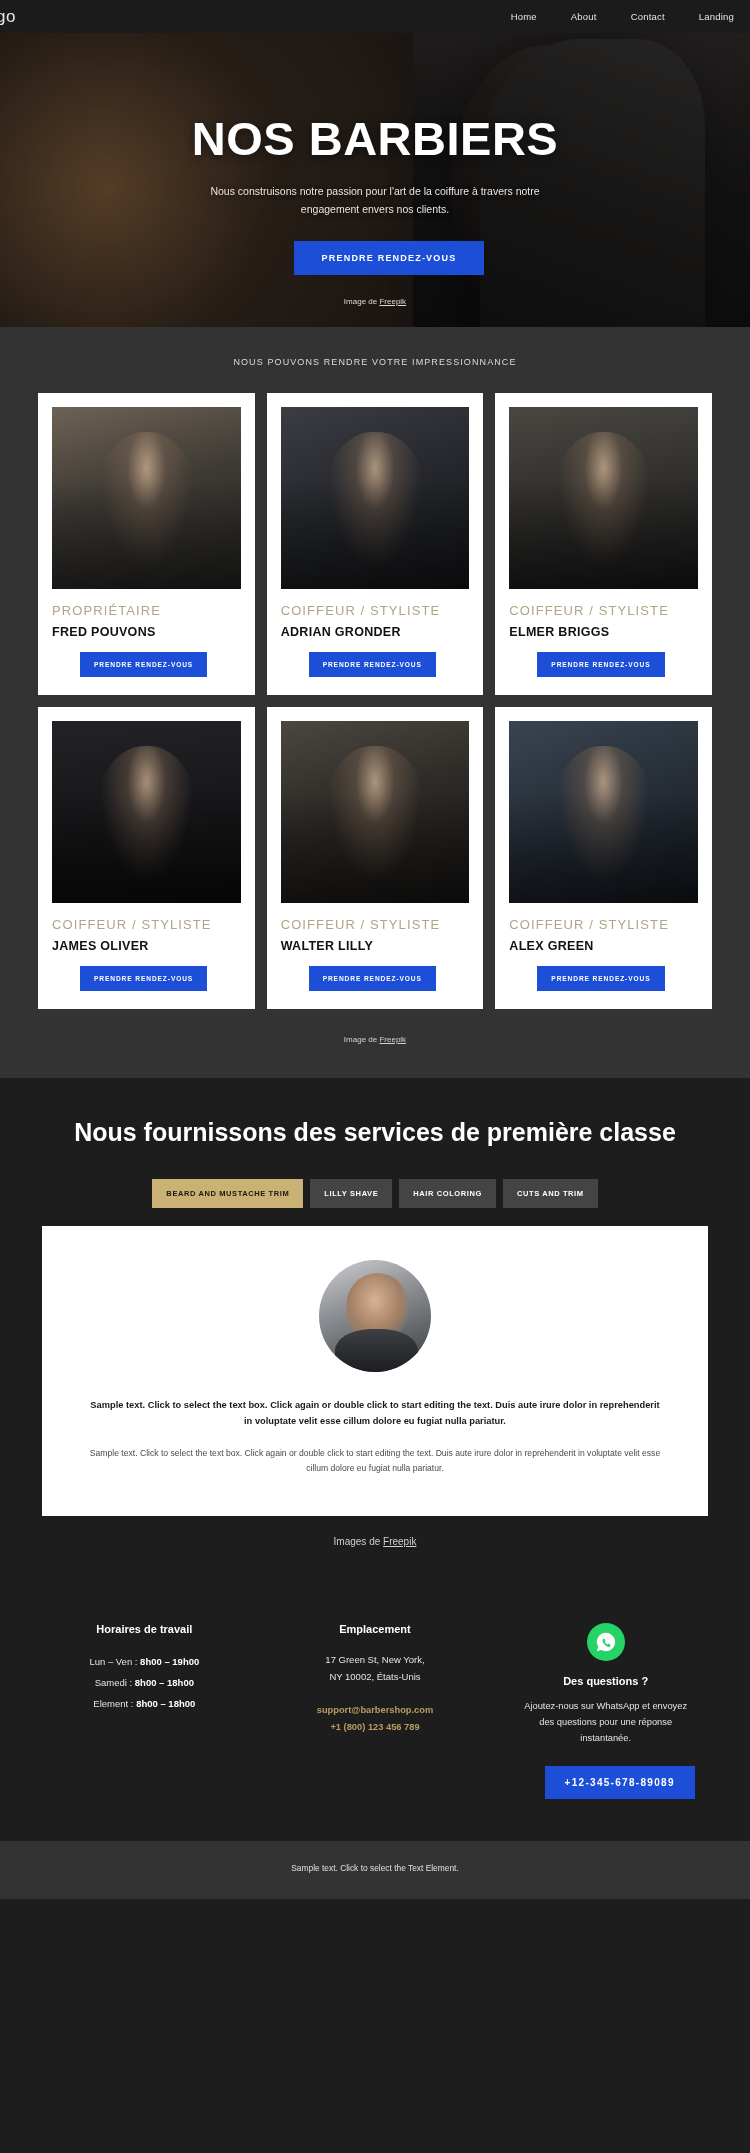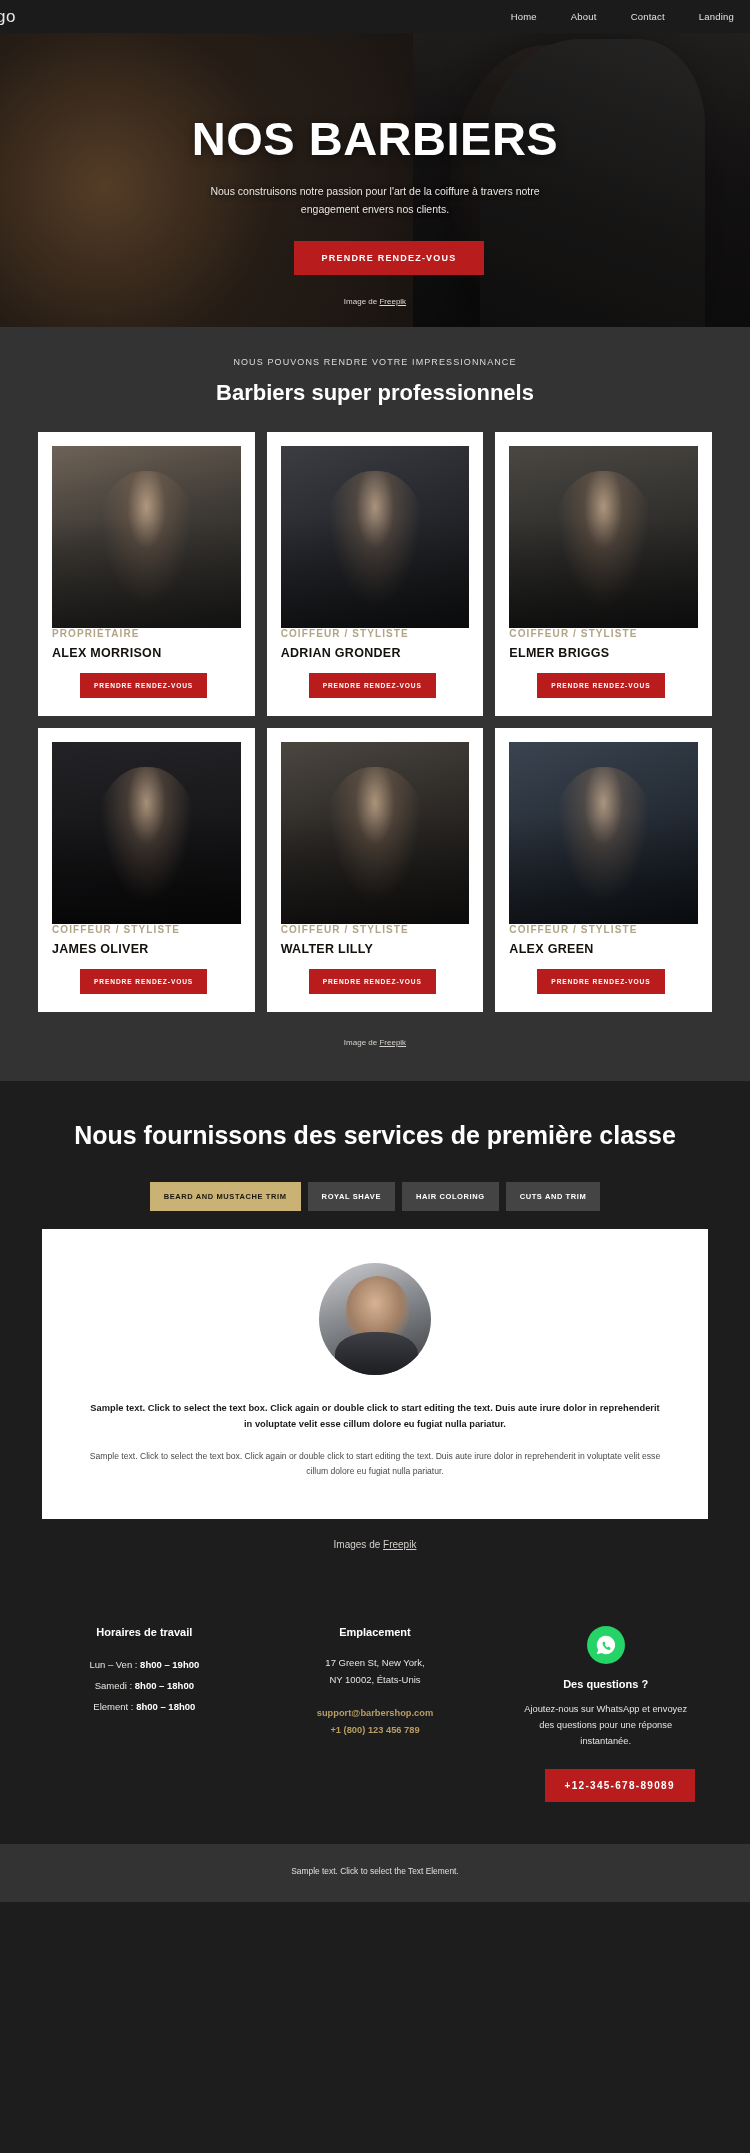--- a/index.html
+++ b/index.html
@@ -89,21 +89,21 @@
   .hero-sub {
     margin: 16px auto 0;
     width: 330px;
     font-size: 10.5px;
     line-height: 1.75;
     color: #e9e6e2;
     text-shadow: 0 1px 5px rgba(0,0,0,.6);
   }
   .btn-gold {
     display: inline-block;
-    background: #b91c1c;
+    background: #1d4ed8;
     color: #ffffff;
     font-size: 8.5px;
     font-weight: 700;
     letter-spacing: 1.2px;
     padding: 11px 22px;
     text-decoration: none;
     border: none;
     cursor: pointer;
     font-family: "Liberation Sans", sans-serif;
     margin-left: 28px;
@@ -165,22 +165,23 @@
     position:absolute; left:22%; top:14%; width:56%; height:82%;
     background: radial-gradient(ellipse at 50% 24%, rgba(206,176,146,.78) 0%, rgba(120,98,80,.45) 26%, rgba(30,28,27,0) 62%);
     border-radius: 48% 48% 28% 28%;
   }
   .barber-photo::after {
     content:"";
     position:absolute; inset:0;
     background: linear-gradient(to bottom, rgba(0,0,0,0) 40%, rgba(0,0,0,.45) 100%);
   }
   .barber-role {
-    font-size: 10px;
-    font-weight: 700;
+    margin-top: 14px;
+    font-size: 13px;
+    font-weight: 400;
     letter-spacing: 1.1px;
     color: #b2a585;
   }
   .barber-name {
     margin-top: 7px;
     font-size: 12.5px;
     font-weight: 700;
     letter-spacing: .3px;
     color: #14110d;
   }
@@ -367,28 +368,27 @@
     <p class="hero-sub">Nous construisons notre passion pour l'art de la coiffure à travers notre engagement envers nos clients.</p>
     <button class="btn-gold hero-cta">PRENDRE RENDEZ-VOUS</button>
   </div>
   <div class="credit">
     <span>Image de </span><a href="#">Freepik</a>
   </div>
 </section>
 
 <section class="team-section">
   <div class="eyebrow">NOUS POUVONS RENDRE VOTRE IMPRESSIONNANCE</div>
-  <h2 class="section-title">Barbiers super professionnels</h2>
 
   <div class="team-grid">
 
     <div class="barber-card">
       <div class="barber-photo ph-a"></div>
       <div class="barber-role">PROPRIÉTAIRE</div>
-      <div class="barber-name">ALEX MORRISON</div>
+      <div class="barber-name">FRED POUVONS</div>
       <button class="btn-gold barber-btn">PRENDRE RENDEZ-VOUS</button>
     </div>
 
     <div class="barber-card">
       <div class="barber-photo ph-b"></div>
       <div class="barber-role">COIFFEUR / STYLISTE</div>
       <div class="barber-name">ADRIAN GRONDER</div>
       <button class="btn-gold barber-btn">PRENDRE RENDEZ-VOUS</button>
     </div>
 
@@ -425,21 +425,21 @@
   <div class="team-credit">
     <span>Image de </span><a href="#">Freepik</a>
   </div>
 </section>
 
 <section class="services-section">
   <h2 class="services-title">Nous fournissons des services de première classe</h2>
 
   <div class="tabs">
     <button class="tab active">BEARD AND MUSTACHE TRIM</button>
-    <button class="tab">ROYAL SHAVE</button>
+    <button class="tab">LILLY SHAVE</button>
     <button class="tab">HAIR COLORING</button>
     <button class="tab">CUTS AND TRIM</button>
   </div>
 
   <div class="service-panel">
     <div class="service-avatar"></div>
     <p class="service-lead">Sample text. Click to select the text box. Click again or double click to start editing the text. Duis aute irure dolor in reprehenderit in voluptate velit esse cillum dolore eu fugiat nulla pariatur.</p>
     <p class="service-body">Sample text. Click to select the text box. Click again or double click to start editing the text. Duis aute irure dolor in reprehenderit in voluptate velit esse cillum dolore eu fugiat nulla pariatur.</p>
   </div>
 

